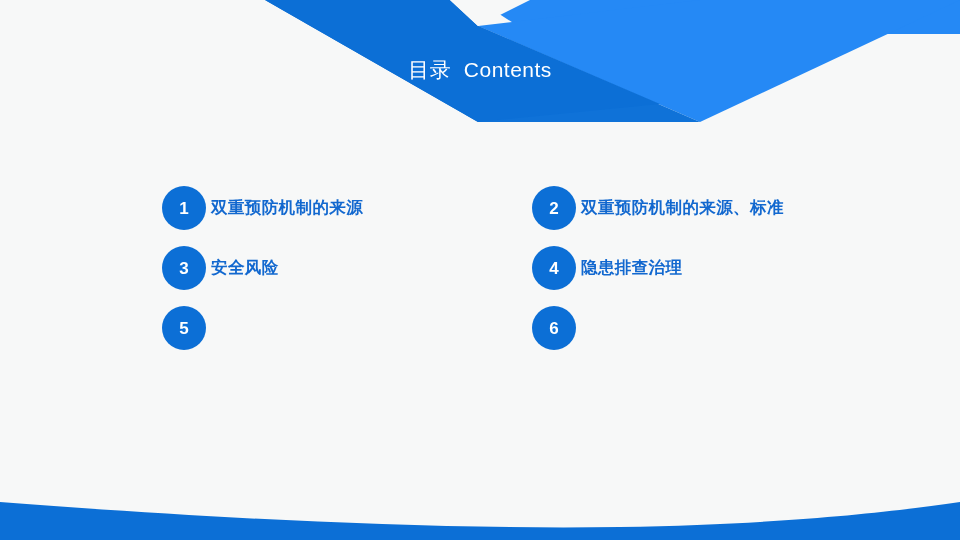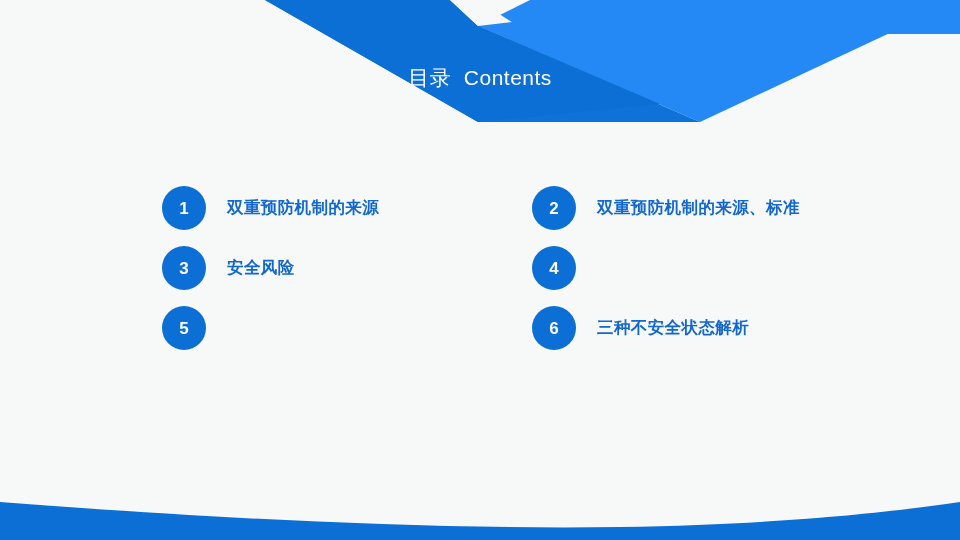--- a/index.html
+++ b/index.html
@@ -30,21 +30,21 @@
     width: 960px;
     height: 130px;
   }
   .header-deco svg {
     display: block;
     width: 960px;
     height: 130px;
   }
   .header-title {
     position: absolute;
-    top: 16px;
+    top: 8px;
     left: 0;
     width: 960px;
     height: 130px;
     display: flex;
     align-items: flex-start;
     justify-content: center;
     pointer-events: none;
   }
   .header-title span {
     display: block;
@@ -82,21 +82,21 @@
     background: #0c6fd6;
     color: #ffffff;
     font-size: 17px;
     font-weight: 600;
     display: flex;
     align-items: center;
     justify-content: center;
     line-height: 1;
   }
   .toc-label {
-    margin-left: 21px;
+    margin-left: 5px;
     color: #1268cf;
     font-size: 16.5px;
     font-weight: 700;
     letter-spacing: 0.4px;
     white-space: nowrap;
   }
 
   
   .footer-deco {
     position: absolute;
@@ -147,29 +147,29 @@
       <div class="toc-label">双重预防机制的来源、标准</div>
     </div>
 
     <div class="toc-item">
       <div class="toc-num">3</div>
       <div class="toc-label">安全风险</div>
     </div>
 
     <div class="toc-item">
       <div class="toc-num">4</div>
+      <div class="toc-label">隐患排查治理</div>
     </div>
 
     <div class="toc-item">
       <div class="toc-num">5</div>
     </div>
 
     <div class="toc-item">
       <div class="toc-num">6</div>
-      <div class="toc-label">三种不安全状态解析</div>
     </div>
 
   </div>
 
   <div class="footer-deco">
     <svg viewBox="0 0 960 60" xmlns="http://www.w3.org/2000/svg" preserveAspectRatio="none" aria-hidden="true">
       <path d="M0,22 C180,36 420,50 620,47 C790,44 890,32 960,22 L960,60 L0,60 Z" fill="#0c6fd6"></path>
     </svg>
   </div>
 

